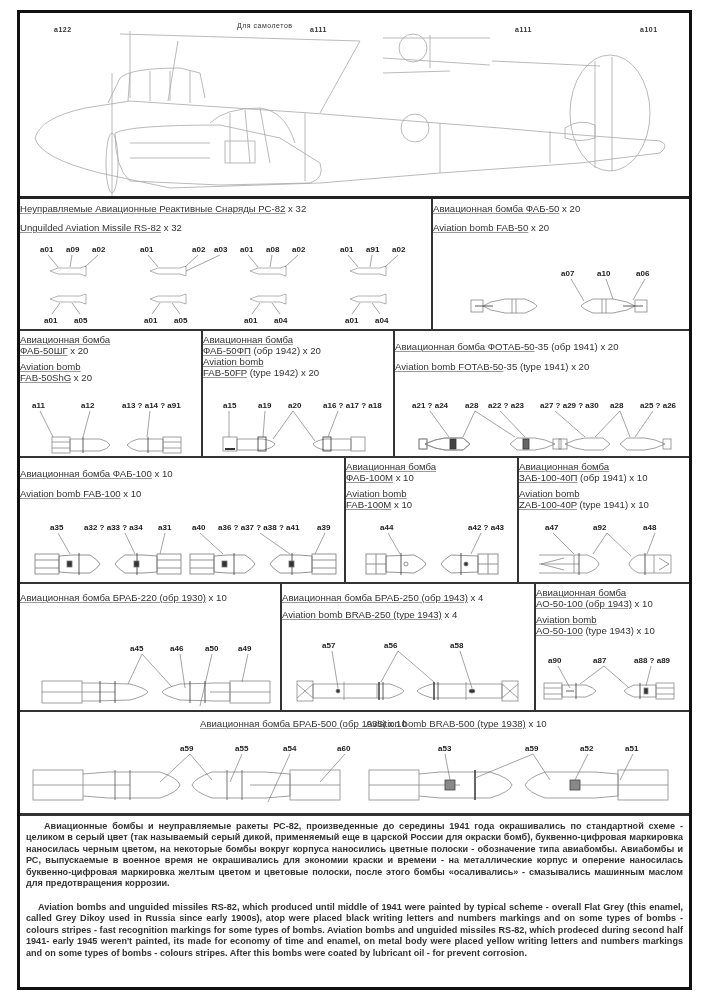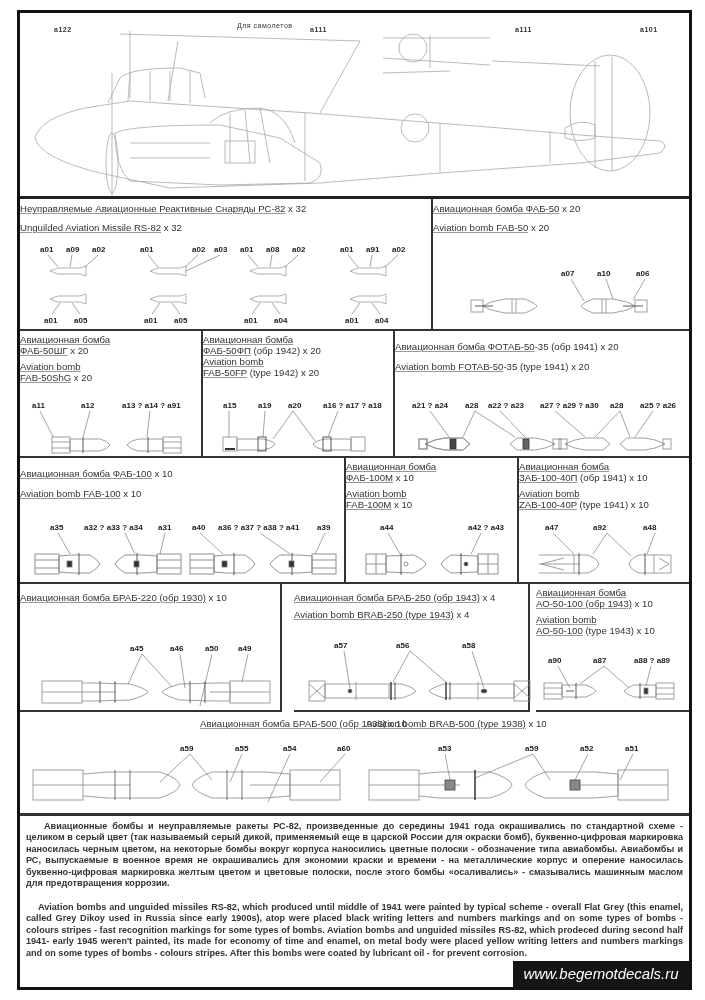--- a/index.html
+++ b/index.html
@@ -354,21 +354,21 @@
       <g stroke="#666" stroke-width="0.6">
           <line x1="122" y1="70" x2="108" y2="100"></line>
           <line x1="122" y1="70" x2="152" y2="103"></line>
           <line x1="160" y1="70" x2="165" y2="104"></line>
           <line x1="192" y1="70" x2="180" y2="122"></line>
           <line x1="228" y1="70" x2="222" y2="98"></line>
         </g>
     </svg>
   </div>
 
-  <div class="cell" style="left:274px;top:571px;width:236px;height:128px">
+  <div class="cell" style="left:262px;top:571px;width:254px;height:128px">
     <div class="t" style="top:8px"><u>Авиационная бомба  БРАБ-250 (обр 1943)</u><span>  x 4</span></div>
     <div class="t" style="top:25px"><u>Aviation bomb  BRAB-250 (type 1943)</u><span>  x 4</span></div>
     <span class="lbl" style="left:40px;top:57px">a57</span>
     <span class="lbl" style="left:102px;top:57px">a56</span>
     <span class="lbl" style="left:168px;top:57px">a58</span>
     <svg width="254" height="128" fill="none" stroke="#888" stroke-width="0.8">
       <rect x="15" y="97" width="16" height="20"></rect>
         <path d="M15,100 L23,107 L15,114 M31,100 L23,107 L31,114"></path>
       <path d="M31,100 L95,100 L95,114 L31,114 Z"></path>
       <path d="M95,100 L108,100 Q120,104 122,107 Q120,110 108,114 L95,114"></path>
@@ -465,14 +465,13 @@
         <line x1="513" y1="42" x2="455" y2="66"></line>
           <line x1="513" y1="42" x2="530" y2="68"></line>
         <line x1="568" y1="42" x2="555" y2="68"></line>
           <line x1="613" y1="42" x2="600" y2="68"></line>
       </g>
     </svg>
   </div>
 
   <div class="txt" style="top:808px;text-indent:18px">Авиационные бомбы и неуправляемые ракеты РС-82, произведенные до середины 1941 года окрашивались по стандартной схеме - целиком в серый цвет (так называемый серый дикой, применяемый еще в царской России для окраски бомб), буквенно-цифровая маркировка наносилась черным цветом, на некоторые бомбы вокруг корпуса наносились цветные полоски - обозначение типа авиабомбы. Авиабомбы и РС, выпускаемые в военное время не окрашивались для экономии краски и времени - на металлические корпус и оперение наносилась буквенно-цифровая маркировка желтым цветом и цветовые полоски, после этого бомбы «осаливались» - смазывались машинным маслом для предотвращения коррозии.</div>
   <div class="txt" style="top:889px;text-indent:12px;right:6px">Aviation bombs and unguided missiles RS-82, which produced until middle of 1941 were painted by typical scheme - overall Flat Grey (this enamel, called Grey Dikoy used in Russia since early 1900s), atop were placed black writing letters and numbers markings and on some types of bombs - colours stripes - fast recognition markings for some types of bombs. Aviation bombs and unguided missiles RS-82, which prodeced during second half 1941- early 1945 weren't painted, its made for economy of time and enamel, on metal body were placed yellow writing letters and numbers markings and on some types of bombs - colours stripes. After this bombs were coated by lubricant oil - for prevent corrosion.</div>
-  <div class="url">www.begemotdecals.ru</div>
 </div>
 
 </body></html>

